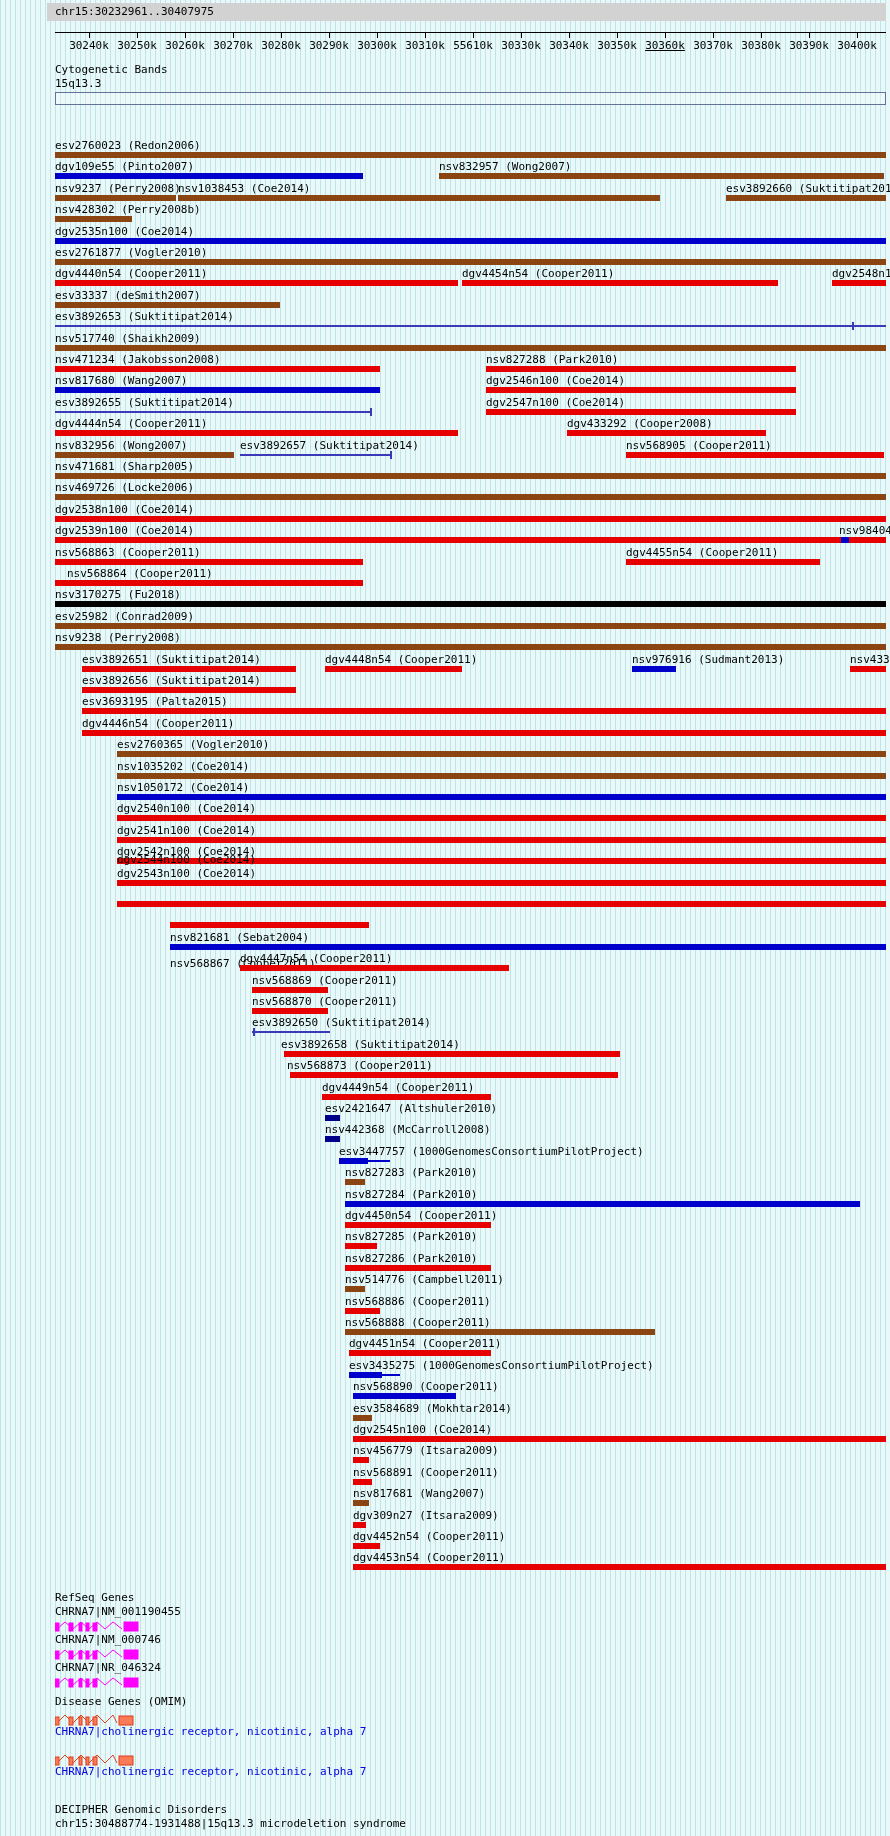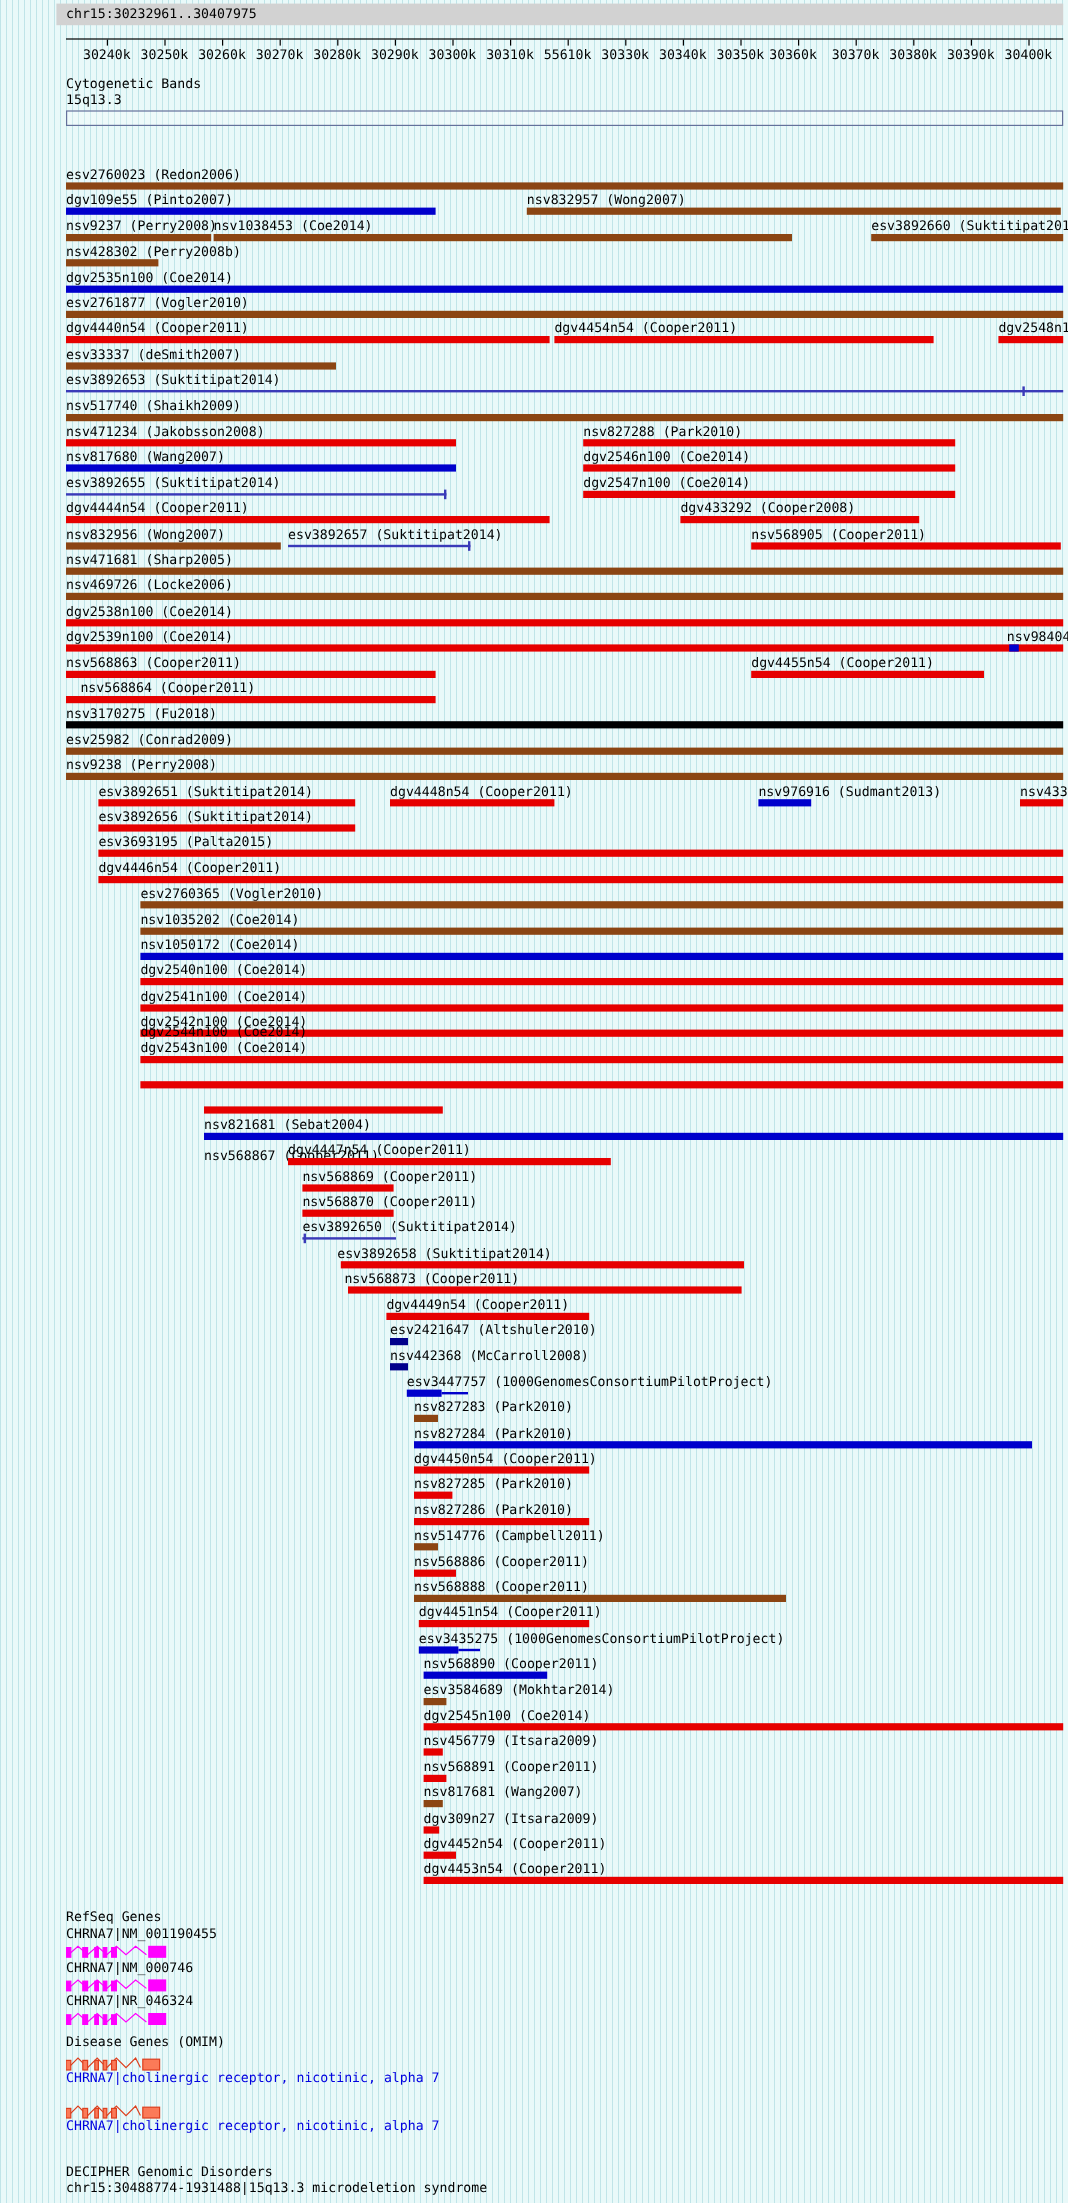--- a/index.html
+++ b/index.html
@@ -47,21 +47,21 @@
     <div class="lbl" style="left: 401px; top: 40px; width: 48px; text-align: center;">30310k</div>
     <div class="tick" style="left: 473px; top: 33px; width: 1px; height: 5px; background: rgb(0, 0, 0);"></div>
     <div class="lbl" style="left: 449px; top: 40px; width: 48px; text-align: center;">55610k</div>
     <div class="tick" style="left: 521px; top: 33px; width: 1px; height: 5px; background: rgb(0, 0, 0);"></div>
     <div class="lbl" style="left: 497px; top: 40px; width: 48px; text-align: center;">30330k</div>
     <div class="tick" style="left: 569px; top: 33px; width: 1px; height: 5px; background: rgb(0, 0, 0);"></div>
     <div class="lbl" style="left: 545px; top: 40px; width: 48px; text-align: center;">30340k</div>
     <div class="tick" style="left: 617px; top: 33px; width: 1px; height: 5px; background: rgb(0, 0, 0);"></div>
     <div class="lbl" style="left: 593px; top: 40px; width: 48px; text-align: center;">30350k</div>
     <div class="tick" style="left: 665px; top: 33px; width: 1px; height: 5px; background: rgb(0, 0, 0);"></div>
-    <div class="lbl" style="left: 641px; top: 40px; width: 48px; text-align: left;">30360k</div>
+    <div class="lbl" style="left: 641px; top: 40px; width: 48px; text-align: center; text-decoration: underline;">30360k</div>
     <div class="tick" style="left: 713px; top: 33px; width: 1px; height: 5px; background: rgb(0, 0, 0);"></div>
     <div class="lbl" style="left: 689px; top: 40px; width: 48px; text-align: center;">30370k</div>
     <div class="tick" style="left: 761px; top: 33px; width: 1px; height: 5px; background: rgb(0, 0, 0);"></div>
     <div class="lbl" style="left: 737px; top: 40px; width: 48px; text-align: center;">30380k</div>
     <div class="tick" style="left: 809px; top: 33px; width: 1px; height: 5px; background: rgb(0, 0, 0);"></div>
     <div class="lbl" style="left: 785px; top: 40px; width: 48px; text-align: center;">30390k</div>
     <div class="tick" style="left: 857px; top: 33px; width: 1px; height: 5px; background: rgb(0, 0, 0);"></div>
     <div class="lbl" style="left: 833px; top: 40px; width: 48px; text-align: center;">30400k</div>
     <div class="lbl" style="left: 55px; top: 140px;">esv2760023 (Redon2006)</div>
     <div class="bar" style="left: 55px; top: 152px; width: 831px; height: 6px; background: rgb(139, 69, 19);"></div>

